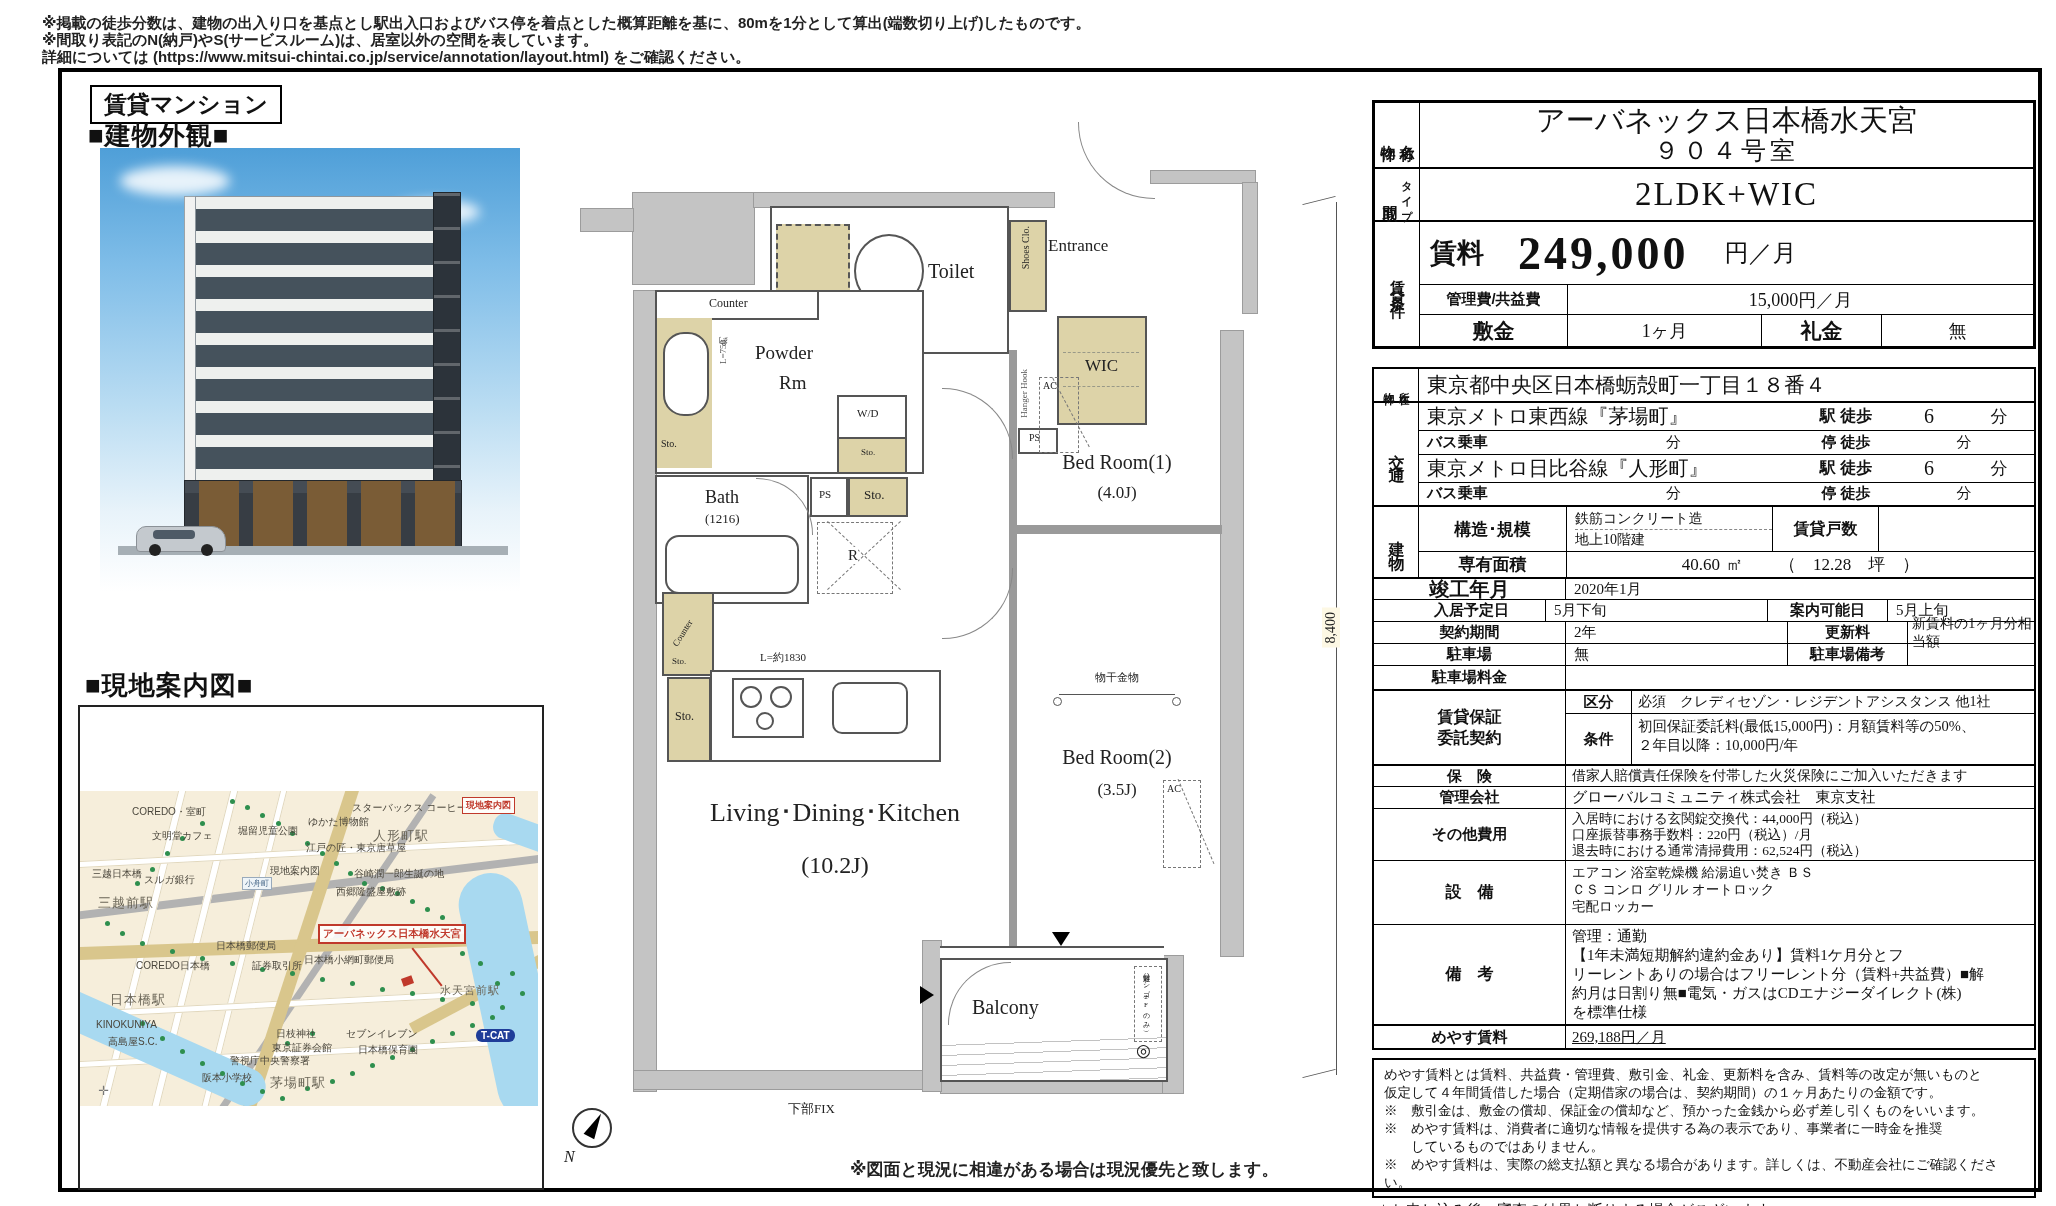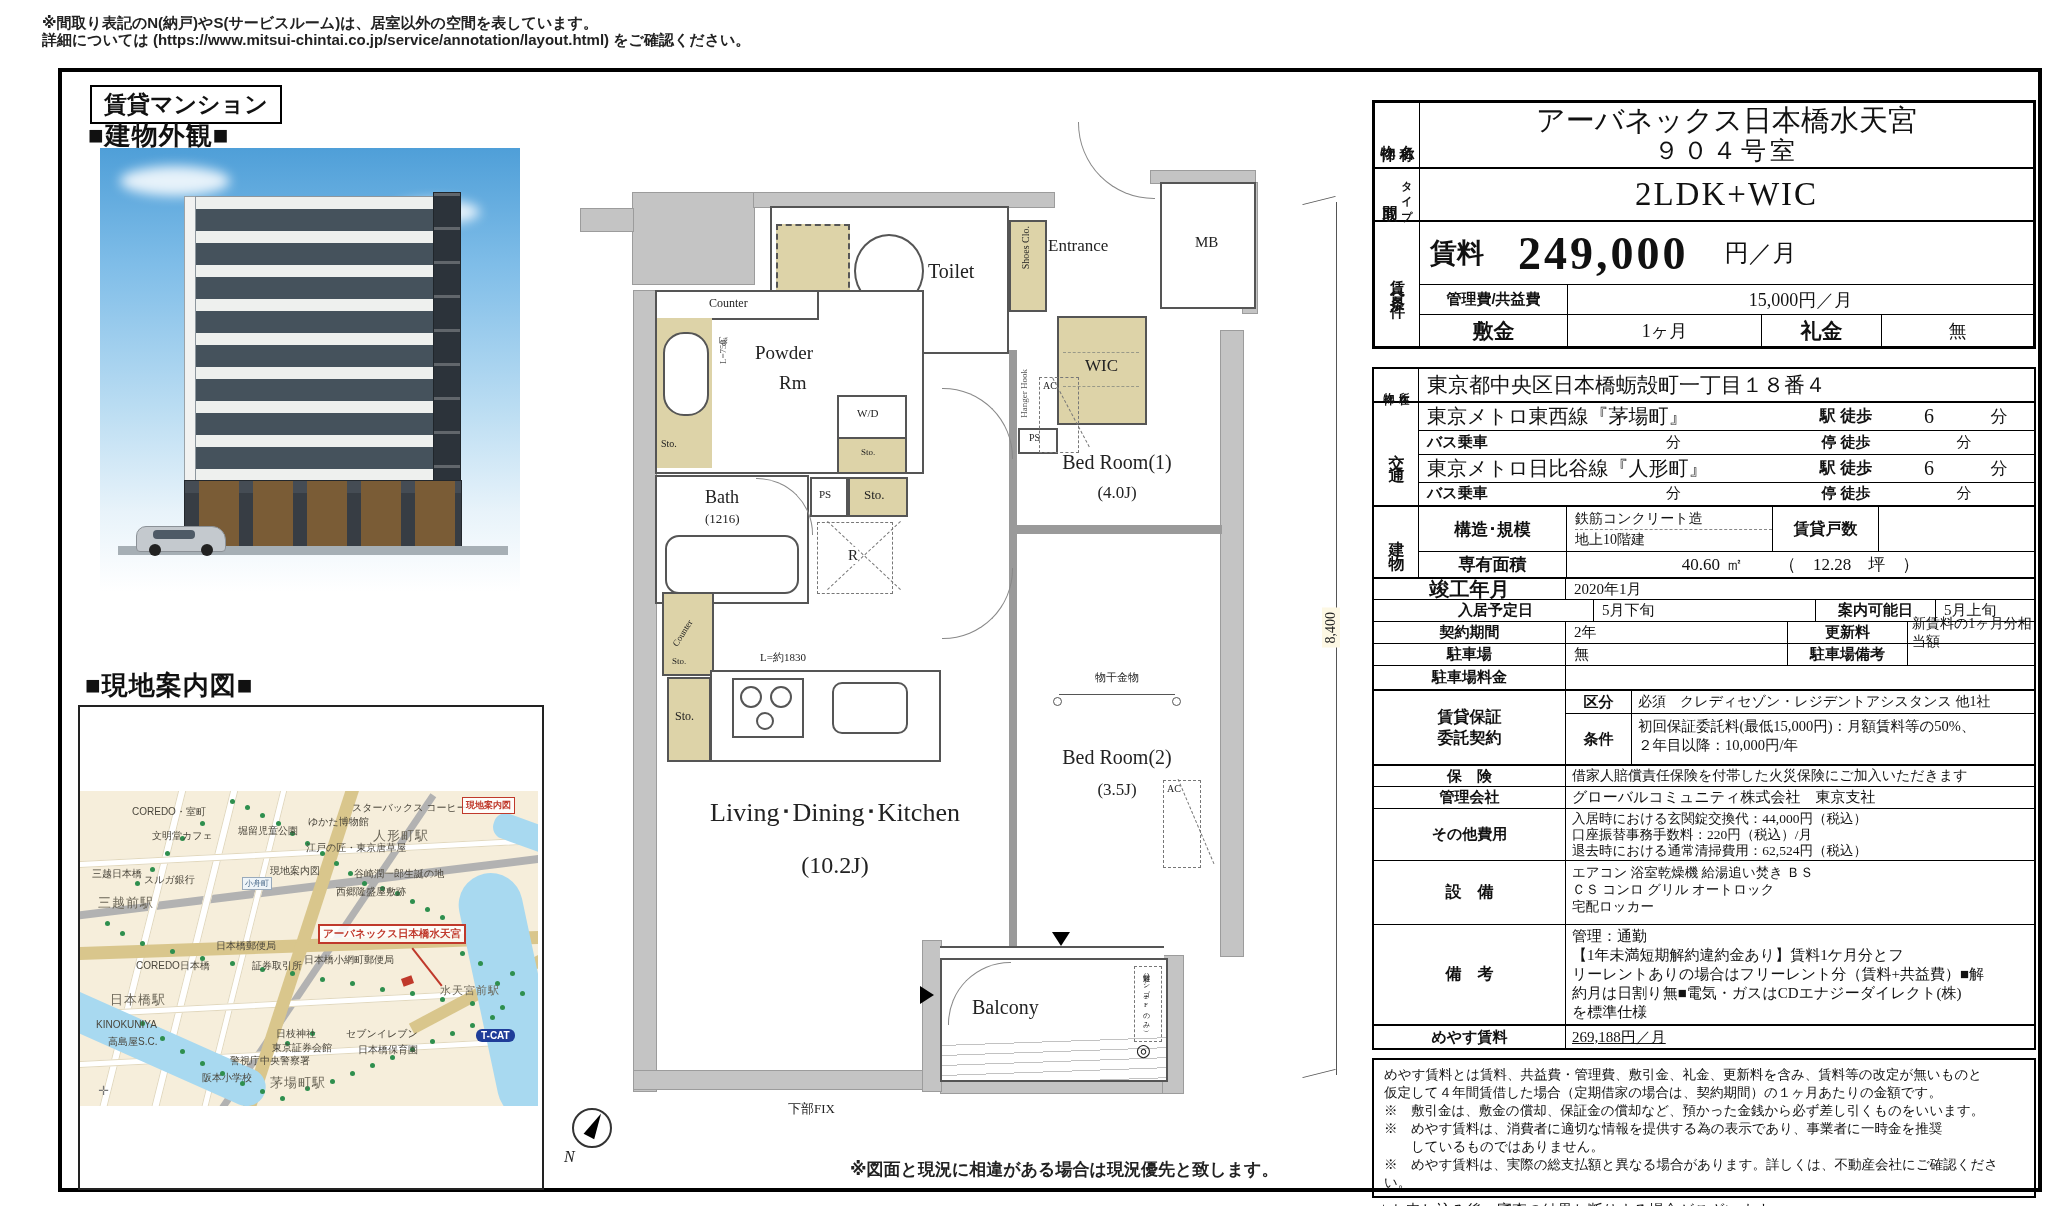--- a/index.html
+++ b/index.html
@@ -75,20 +75,21 @@
   .lab{font-family:"Liberation Sans","DejaVu Sans",sans-serif;font-weight:bold;}
   .vlabcol{width:44px;display:flex;align-items:center;justify-content:center;border-right:1.5px solid #000;
            font-family:"Liberation Sans","DejaVu Sans",sans-serif;font-weight:bold;font-size:16px;}
   .vlabcol .vert-jp{letter-spacing:2px;}
   .fineprint{border:2px solid #000;margin-top:8px;padding:6px 10px 4px 10px;font-size:13.5px;line-height:18px;box-sizing:border-box;}
 </style>
 </head>
 <body>
 
 <div class="disclaimer sans">
+  <div>※掲載の徒歩分数は、建物の出入り口を基点とし駅出入口およびバス停を着点とした概算距離を基に、80mを1分として算出(端数切り上げ)したものです。</div>
   <div>※間取り表記のN(納戸)やS(サービスルーム)は、居室以外の空間を表しています。</div>
   <div>詳細については (https://www.mitsui-chintai.co.jp/service/annotation/layout.html) をご確認ください。</div>
 </div>
 
 <div class="frame">
 
   <div class="cat-label sans">賃貸マンション</div>
   <div class="sec-head sans" style="left:26px;top:46px;">■建物外観■</div>
 
   <div class="photo">
@@ -191,23 +192,20 @@
       <div class="fixture" style="left:82px;top:26px;width:66px;height:70px;border-radius:50%;"></div>
       <div class="fixture" style="left:88px;top:92px;width:52px;height:16px;border-radius:4px;"></div>
       <span class="plab" style="left:156px;top:52px;font-size:20px;">Toilet</span>
     </div>
 
     <span class="plab" style="left:588px;top:96px;font-size:17px;">Entrance</span>
     <div class="arc" style="left:618px;top:-18px;width:76px;height:76px;border-right:none;border-top:none;border-radius:0 0 0 76px;"></div>
     <div class="room tan" style="left:549px;top:80px;width:34px;height:88px;">
       <span class="plab vert-up" style="left:9px;top:4px;font-size:10px;">Shoes Clo.</span>
     </div>
-    <div class="room" style="left:700px;top:42px;width:92px;height:123px;">
-      <span class="plab" style="left:33px;top:50px;font-size:15px;">MB</span>
-    </div>
     <div class="room tan" style="left:597px;top:176px;width:86px;height:105px;">
       <div style="position:absolute;left:4px;top:34px;width:76px;border-top:1.5px dashed #998;"></div>
       <div style="position:absolute;left:4px;top:68px;width:76px;border-top:1.5px dashed #998;"></div>
       <span class="plab" style="left:26px;top:38px;font-size:17px;">WIC</span>
     </div>
     <div class="room" style="left:558px;top:288px;width:36px;height:22px;">
       <span class="plab" style="left:9px;top:2px;font-size:10px;">PS</span>
     </div>
 
     <div class="room" style="left:195px;top:150px;width:265px;height:180px;">
@@ -426,21 +424,21 @@
               <span style="margin-left:30px;">（　12.28　坪　）</span>
             </div>
           </div>
         </div>
       </div>
       <div class="trow bt2" style="height:22px;">
         <div class="cell lab br" style="width:192px;font-size:20px;">竣工年月</div>
         <div class="cell cl" style="flex:1;font-size:15px;padding-left:8px;">2020年1月</div>
       </div>
       <div class="trow bt" style="height:22px;">
-        <div class="cell lab br" style="width:220px;font-size:15px;padding-left:24px;">入居予定日</div>
+        <div class="cell lab br" style="width:172px;font-size:15px;padding-left:24px;">入居予定日</div>
         <div class="cell cl br" style="width:222px;font-size:15px;padding-left:8px;">5月下旬</div>
         <div class="cell lab br" style="width:120px;font-size:15px;">案内可能日</div>
         <div class="cell cl" style="flex:1;font-size:15px;padding-left:8px;">5月上旬</div>
       </div>
       <div class="trow bt" style="height:22px;">
         <div class="cell lab br" style="width:192px;font-size:15px;">契約期間</div>
         <div class="cell cl br" style="width:222px;font-size:15px;padding-left:8px;">2年</div>
         <div class="cell lab br" style="width:120px;font-size:15px;">更新料</div>
         <div class="cell cl" style="flex:1;font-size:14px;padding-left:4px;">新賃料の1ヶ月分相当額</div>
       </div>

